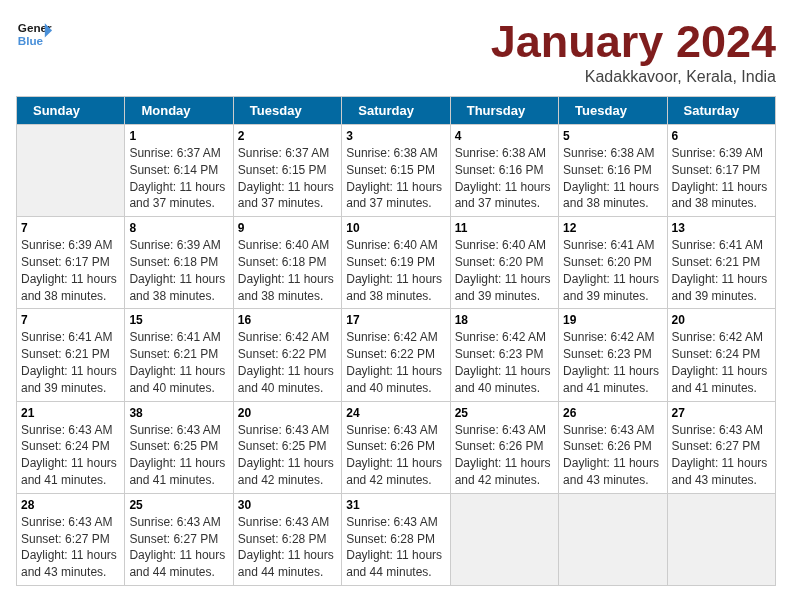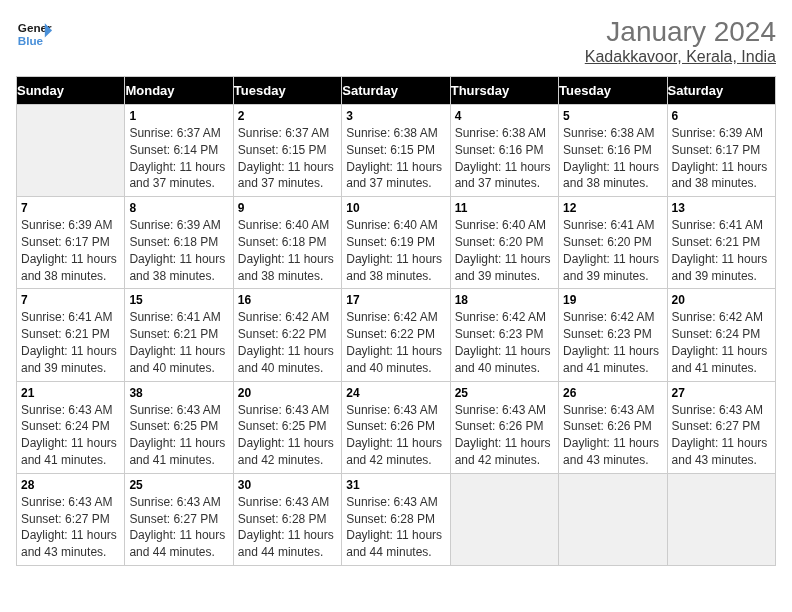--- a/index.html
+++ b/index.html
@@ -22,38 +22,37 @@
       gap: 4px;
     }
     .logo-icon {
       width: 36px;
       height: 36px;
     }
     .title-block {
       text-align: right;
     }
     .calendar-title {
-      font-size: 28px;
-      font-weight: normal;
-      color: #737373;
+      font-size: 45px;
+      font-weight: bold;
+      color: #7f1d1d;
     }
     .calendar-subtitle {
       font-size: 16px;
       color: #444;
-      text-decoration: underline;
     }
     table {
       width: 100%;
       border-collapse: collapse;
       font-size: 11px;
     }
     thead tr th {
-      background-color: #000000;
+      background-color: #0369a1;
       color: #fff;
-      padding: 6px 0;
+      padding: 6px 16px;
       text-align: left;
       font-size: 13px;
       border: 1px solid #ccc;
     }
     tbody tr td {
       border: 1px solid #ccc;
       vertical-align: top;
       padding: 4px;
       width: calc(100% / 7);
       height: 80px;

